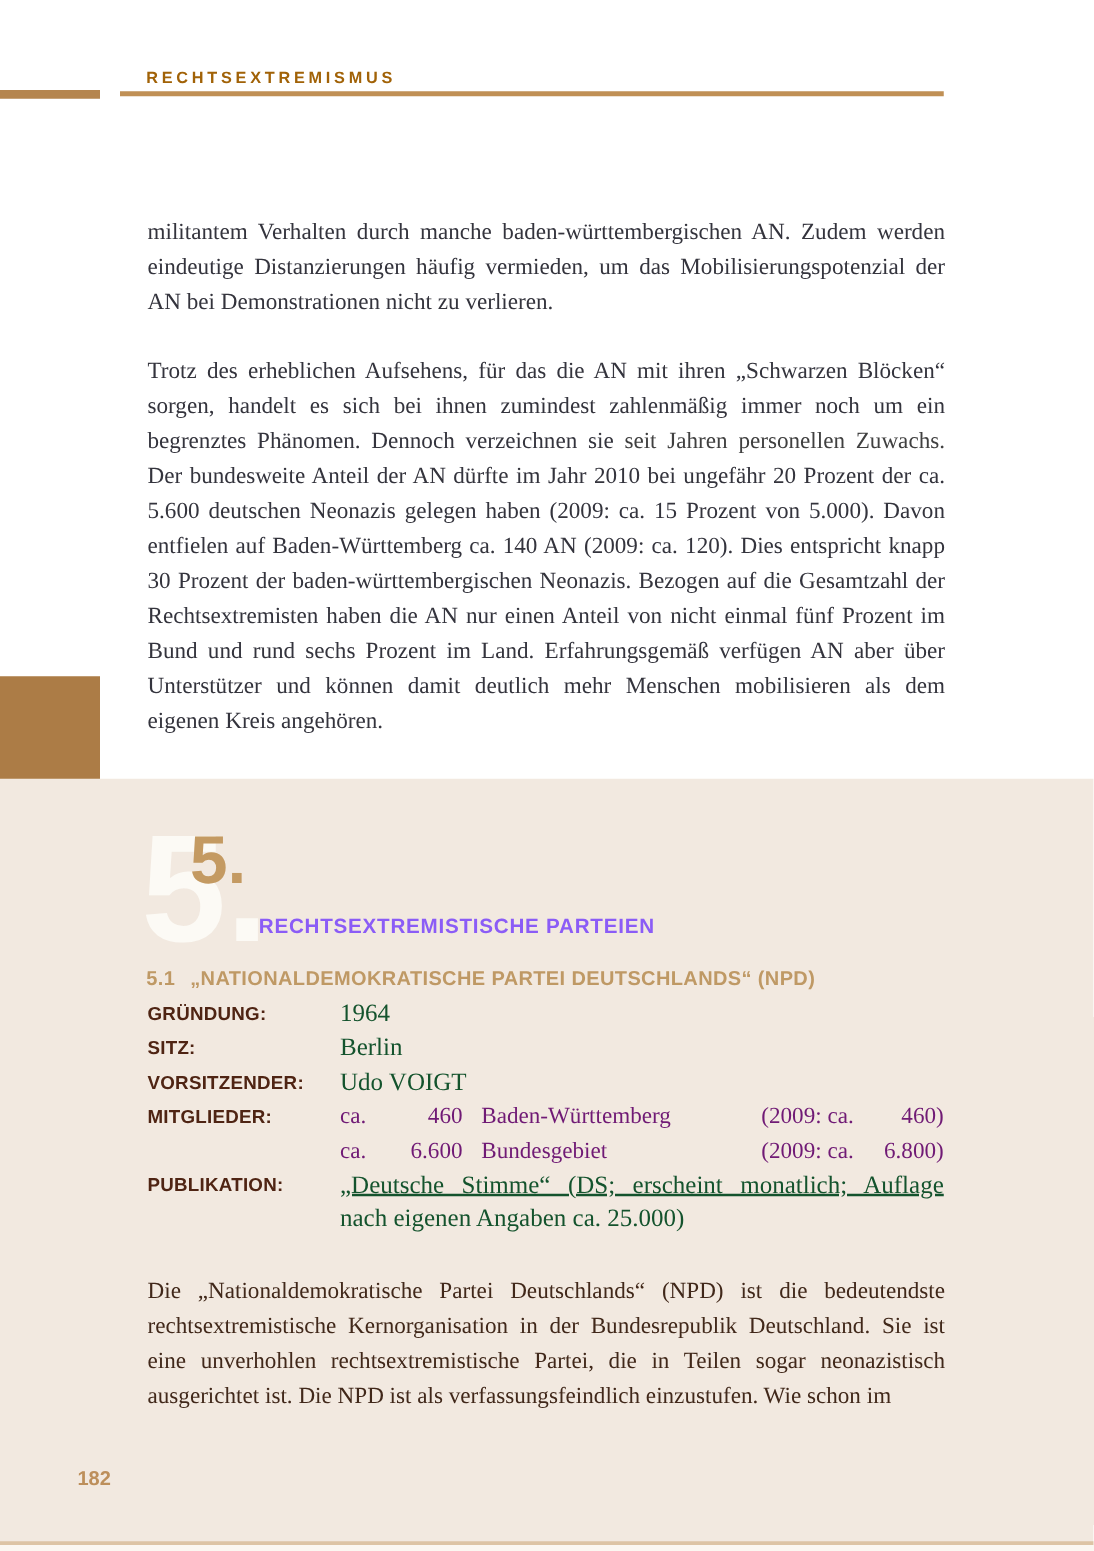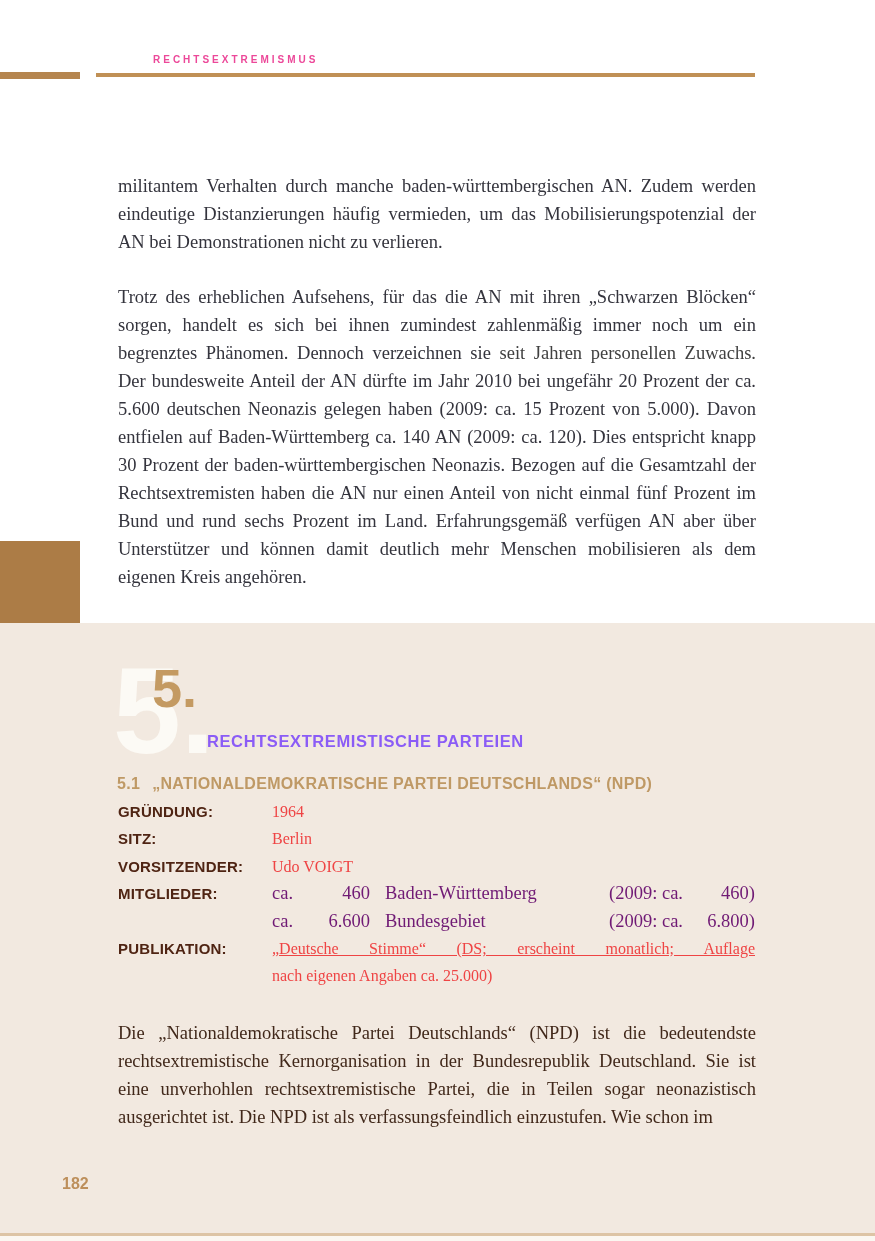--- a/index.html
+++ b/index.html
@@ -14,23 +14,22 @@
   }
 
   
   .header-left-bar {
     position: absolute; left: 0; top: 72; top: 72px;
     width: 80px; height: 7px; background: #b5854e;
   }
   .header-title {
     position: absolute; left: 117px; top: 54px;
     font-family: "Liberation Sans", sans-serif;
-    font-weight: bold; font-size: 10px; letter-spacing: 3px;
-    color: #ec4899;
-    margin-left: 36px;
+    font-weight: bold; font-size: 13px; letter-spacing: 3px;
+    color: #a16207;
   }
   .header-rule {
     position: absolute; left: 96px; top: 73px;
     width: 659px; height: 4px; background: #c09055;
   }
 
   
   .para {
     position: absolute; left: 118px; width: 638px;
     font-size: 18.5px; line-height: 28px; color: #34343d;
@@ -82,21 +81,21 @@
   .facts {
     position: absolute; left: 118px; top: 798px; width: 637px;
   }
   .fact-row { display: flex; line-height: 27.4px; }
   .fact-label {
     width: 154px; flex: 0 0 154px;
     font-family: "Liberation Sans", sans-serif; font-weight: bold;
     font-size: 15px; letter-spacing: 0.2px; color: #4f2413;
   }
   .fact-value {
-    flex: 1; font-size: 16px; color: #ef4444;
+    flex: 1; font-size: 20px; color: #14532d;
   }
   .members-line { display: flex; font-size: 18.5px; color: #701a75; }
   .m-ca { flex: 0 0 26px; }
   .m-num { flex: 0 0 72px; text-align: right; }
   .m-name { margin-left: 15px; }
   .m-paren { margin-left: auto; }
   .m-paren-num { flex: 0 0 72px; text-align: right; }
   .pub-line-1 { text-align: justify; text-align-last: justify; text-decoration: underline; }
 
   

